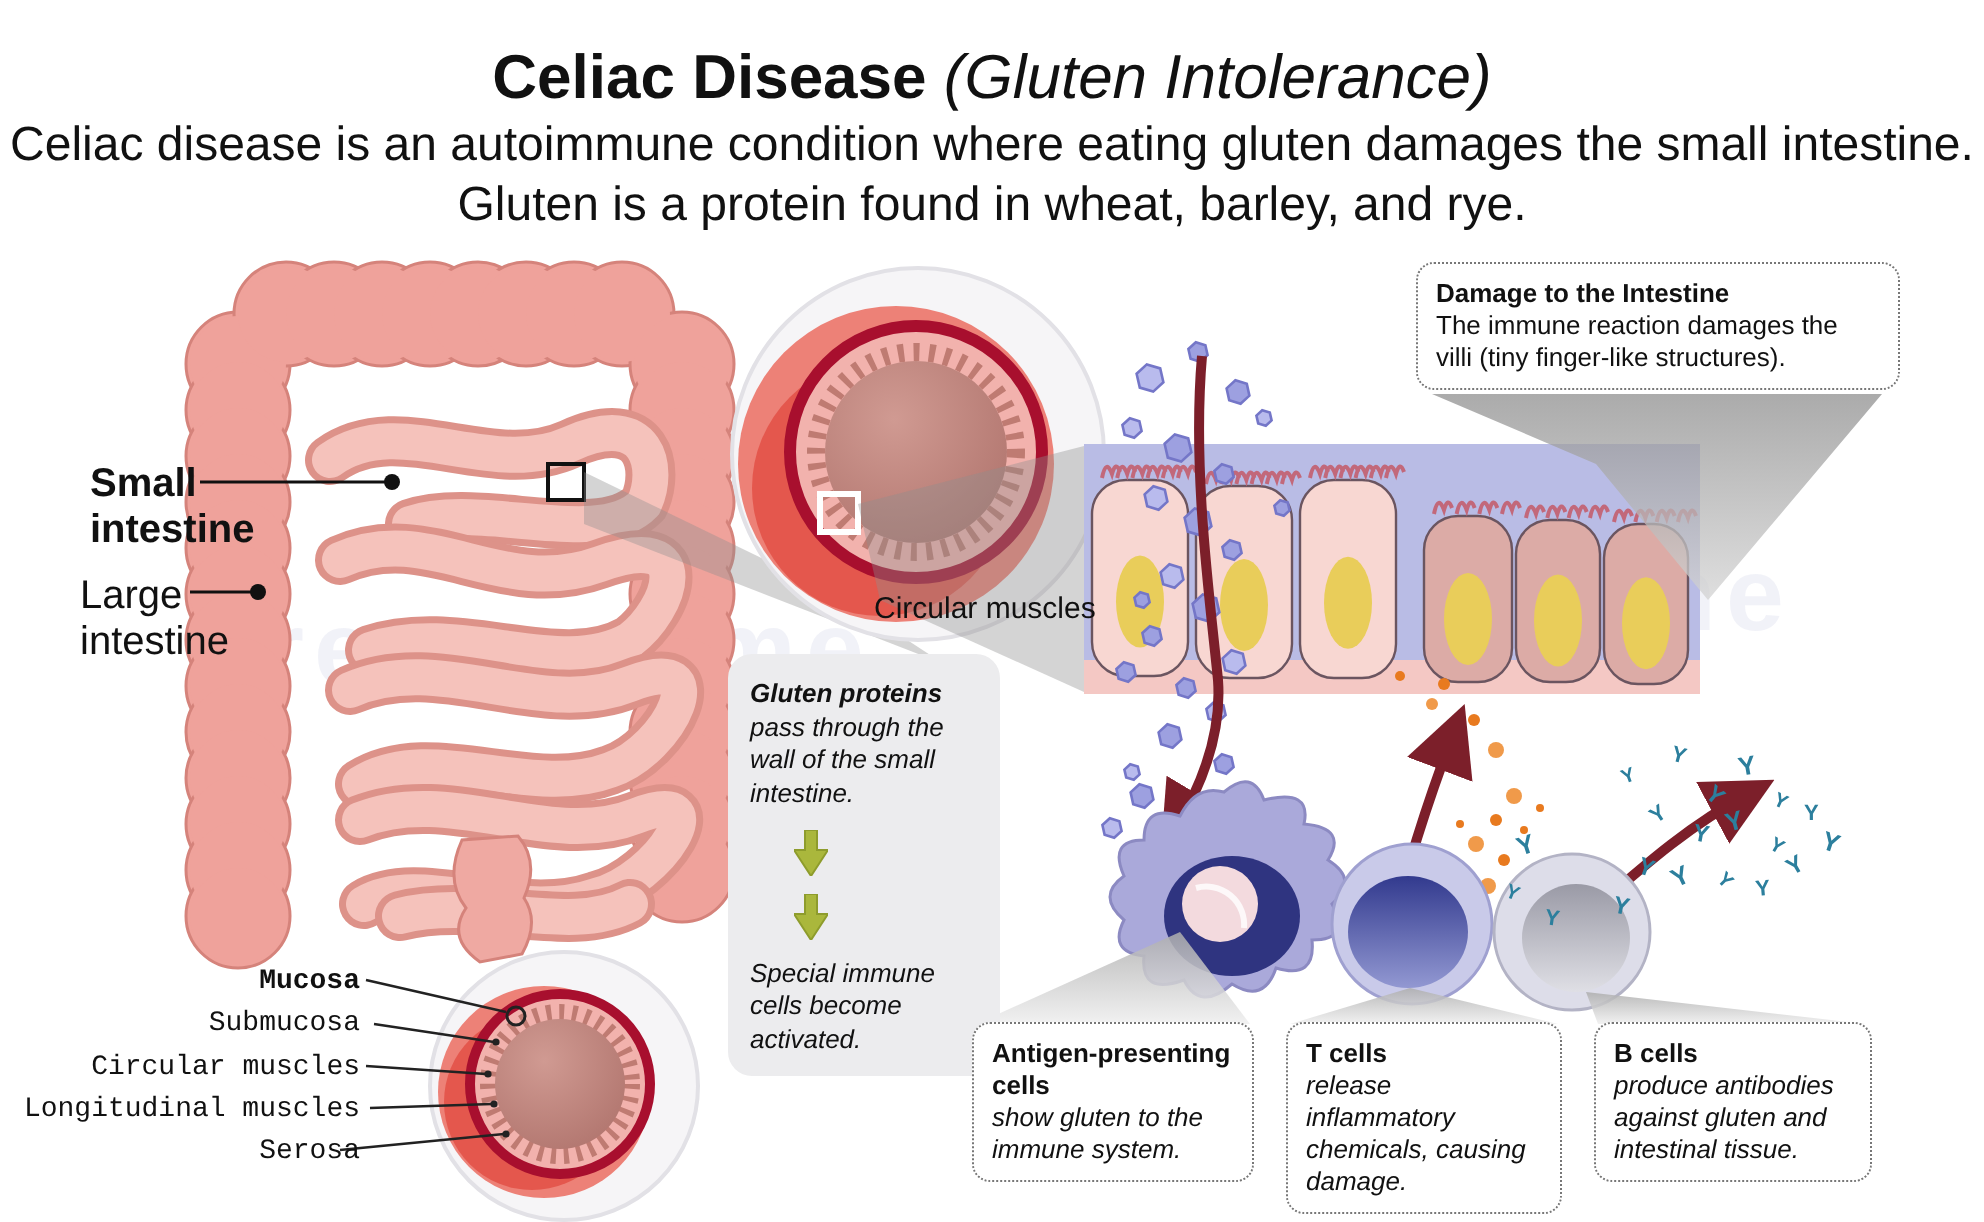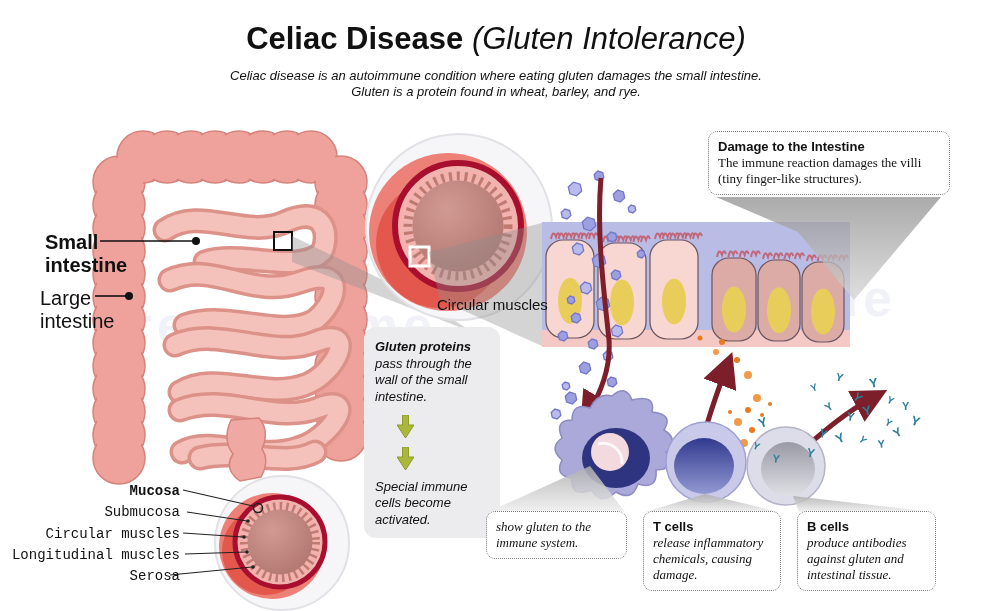--- a/index.html
+++ b/index.html
@@ -2,35 +2,35 @@
 <html><head>
 <meta charset="utf-8">
 <style>
   html,body{margin:0;padding:0;background:#fff;}
   .canvas{position:relative;width:992px;height:611px;background:#ffffff;overflow:hidden;
           font-family:"Liberation Sans","DejaVu Sans",sans-serif;color:#111;}
   svg.art{position:absolute;left:0;top:0;}
   .hdr{position:absolute;left:0;top:22px;width:100%;text-align:center;}
   .hdr h1{margin:0;font-size:31px;line-height:1.1;font-weight:bold;}
   .hdr h1 .t-italic{font-weight:normal;font-style:italic;}
-  .hdr .sub{margin-top:12px;font-size:13px;line-height:1.25;font-style:italic;}
+  .hdr .sub{margin-top:2px;font-size:24px;line-height:1.25;}
   .ptr-label{position:absolute;font-size:20px;line-height:1.15;}
   .bold{font-weight:bold;}
   .xs-labels{position:absolute;left:8px;top:484px;width:172px;text-align:right;font-family:Liberation Mono, monospace;}
   .xs-labels div{font-size:14px;line-height:1.0;height:21.3px;}
   .circ-label{position:absolute;left:437px;top:296px;font-size:15px;}
   .process-box{position:absolute;left:364px;top:327px;width:136px;background:#ececee;
                border-radius:12px;padding:12px 9px 10px 11px;box-sizing:border-box;}
   .process-box p{margin:0;font-size:13px;font-style:italic;line-height:1.28;}
   .process-box .em{font-weight:bold;}
   .garrow{display:block;margin:9px 0 9px 22px;}
   .callout{position:absolute;background:#fff;border:1.5px dotted #777;border-radius:9px;
            box-sizing:border-box;padding:7px 9px;}
   .callout .c-title{font-weight:bold;font-size:13px;line-height:1.22;}
-  .callout .c-body{font-size:13px;line-height:1.24;font-family:Liberation Serif, serif;}
+  .callout .c-body{font-size:13px;line-height:1.24;}
   .callout .c-body.it{font-style:italic;}
   .dmg{left:708px;top:131px;width:242px;}
   .cbox1{left:486px;top:511px;width:141px;}
   .cbox2{left:643px;top:511px;width:138px;}
   .cbox3{left:797px;top:511px;width:139px;}
   .wm{position:absolute;font-size:52px;font-weight:bold;letter-spacing:5px;
       color:rgba(140,150,200,0.12);pointer-events:none;}
 </style>
 </head>
 <body>
@@ -380,20 +380,21 @@
       </svg>
     <p>Special immune cells become activated.</p>
   </div>
 
   <div class="callout dmg">
     <div class="c-title">Damage to the Intestine</div>
     <div class="c-body">The immune reaction damages the villi (tiny finger-like structures).</div>
   </div>
 
   <div class="callout cbox1">
+    <div class="c-title">Antigen-presenting cells</div>
     <div class="c-body it">show gluten to the immune system.</div>
   </div>
   <div class="callout cbox2">
     <div class="c-title">T cells</div>
     <div class="c-body it">release inflammatory chemicals, causing damage.</div>
   </div>
   <div class="callout cbox3">
     <div class="c-title">B cells</div>
     <div class="c-body it">produce antibodies against gluten and intestinal tissue.</div>
   </div>

